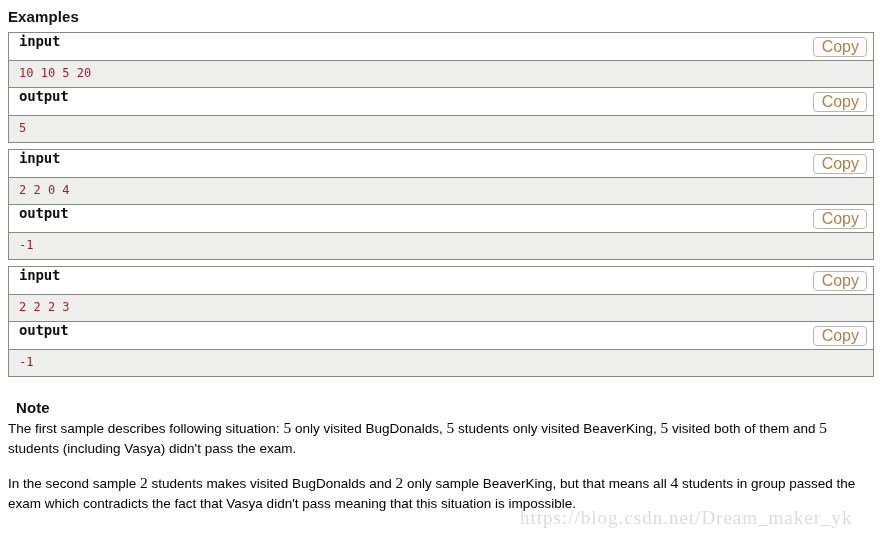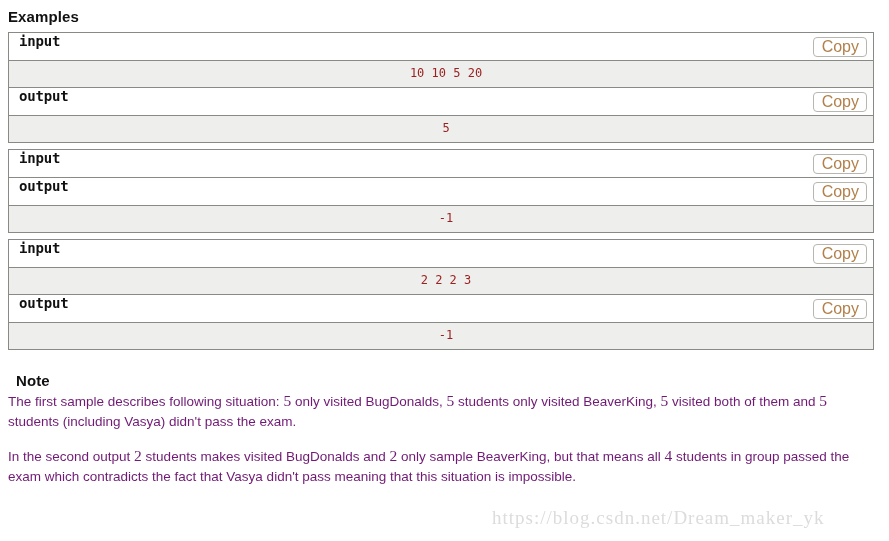--- a/index.html
+++ b/index.html
@@ -79,21 +79,20 @@
     padding: 2px 7px 3px 8px;
     cursor: pointer;
     user-select: none;
   }
 
   .io-value-row {
     background: #eeeeec;
     border-bottom: 1px solid #888a85;
     padding: 4px 0 5px 10px;
     min-height: 17px;
-    text-align: center;
   }
   .io-value {
     font-family: "DejaVu Sans Mono", monospace;
     font-size: 12px;
     line-height: 16px;
     color: #9b2222;
     white-space: pre;
     margin: 0;
   }
 
@@ -101,35 +100,35 @@
   .note-section {
     padding: 0 0 0 8px;
     margin-top: 22px;
   }
   .note-body {
     margin-top: 1px;
   }
   .note-para {
     font-size: 13.5px;
     line-height: 20px;
-    color: #701a75;
+    color: #000000;
     margin: 0 0 14px 0;
     width: 866px;
   }
   .note-para:last-child { margin-bottom: 0; }
   .m {
     font-family: "Liberation Serif", serif;
     font-size: 15.5px;
     font-style: normal;
   }
 
   
   .watermark {
     position: absolute;
-    left: 492px;
+    left: 520px;
     top: 507px;
     font-family: "Liberation Serif", serif;
     font-size: 19px;
     letter-spacing: 1px;
     color: #dcdcdc;
     white-space: nowrap;
     pointer-events: none;
     user-select: none;
   }
 </style>
@@ -155,20 +154,23 @@
         </div>
         <div class="io-value-row">
           <pre class="io-value">5</pre>
         </div>
       </div>
       <div class="sample-test">
         <div class="io-title-row">
           <div class="io-title">input</div>
           <div class="copy-btn">Copy</div>
         </div>
+        <div class="io-value-row">
+          <pre class="io-value">2 2 0 4</pre>
+        </div>
         <div class="io-title-row">
           <div class="io-title">output</div>
           <div class="copy-btn">Copy</div>
         </div>
         <div class="io-value-row">
           <pre class="io-value">-1</pre>
         </div>
       </div>
       <div class="sample-test">
         <div class="io-title-row">
@@ -185,19 +187,19 @@
         <div class="io-value-row">
           <pre class="io-value">-1</pre>
         </div>
       </div>
     </div>
 
   <div class="note-section">
     <h2 class="section-title">Note</h2>
     <div class="note-body">
         <p class="note-para"><span>The first sample describes following situation: </span><span class="m">5</span><span> only visited BugDonalds, </span><span class="m">5</span><span> students only visited BeaverKing, </span><span class="m">5</span><span> visited both of them and </span><span class="m">5</span><span> students (including Vasya) didn't pass the exam.</span></p>
-        <p class="note-para"><span>In the second output </span><span class="m">2</span><span> students makes visited BugDonalds and </span><span class="m">2</span><span> only sample BeaverKing, but that means all </span><span class="m">4</span><span> students in group passed the exam which contradicts the fact that Vasya didn't pass meaning that this situation is impossible.</span></p>
+        <p class="note-para"><span>In the second sample </span><span class="m">2</span><span> students makes visited BugDonalds and </span><span class="m">2</span><span> only sample BeaverKing, but that means all </span><span class="m">4</span><span> students in group passed the exam which contradicts the fact that Vasya didn't pass meaning that this situation is impossible.</span></p>
       </div>
   </div>
 
   <div class="watermark">https://blog.csdn.net/Dream_maker_yk</div>
 
 </div>
 
 </body></html>

